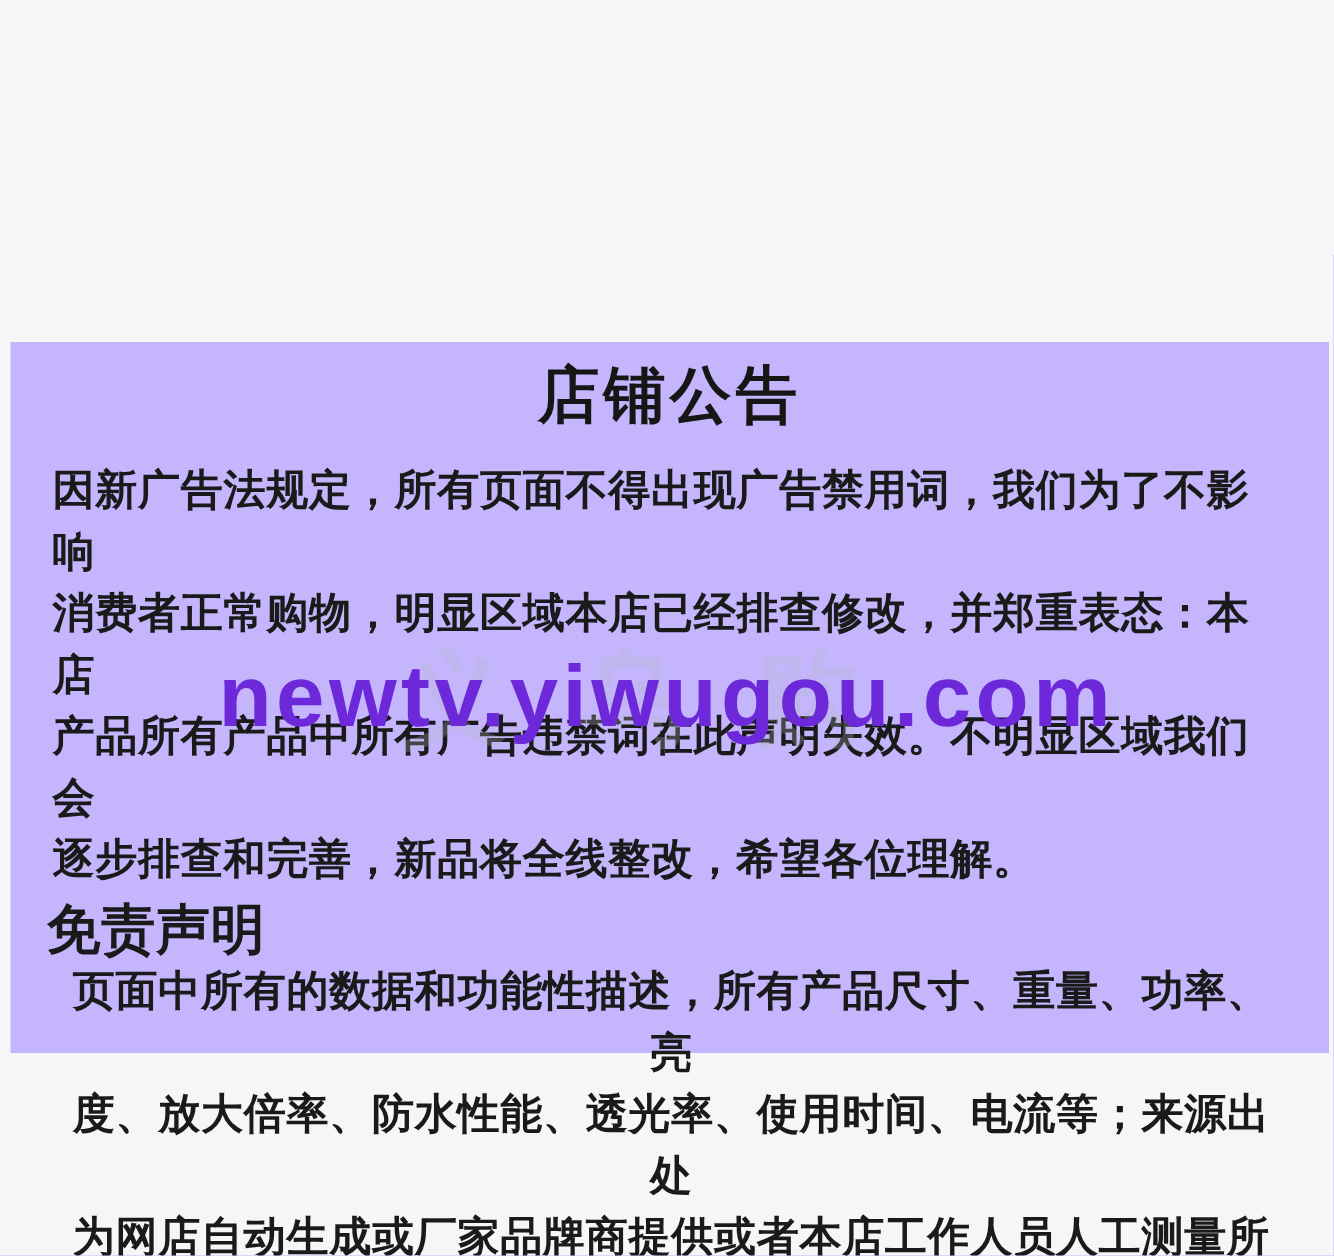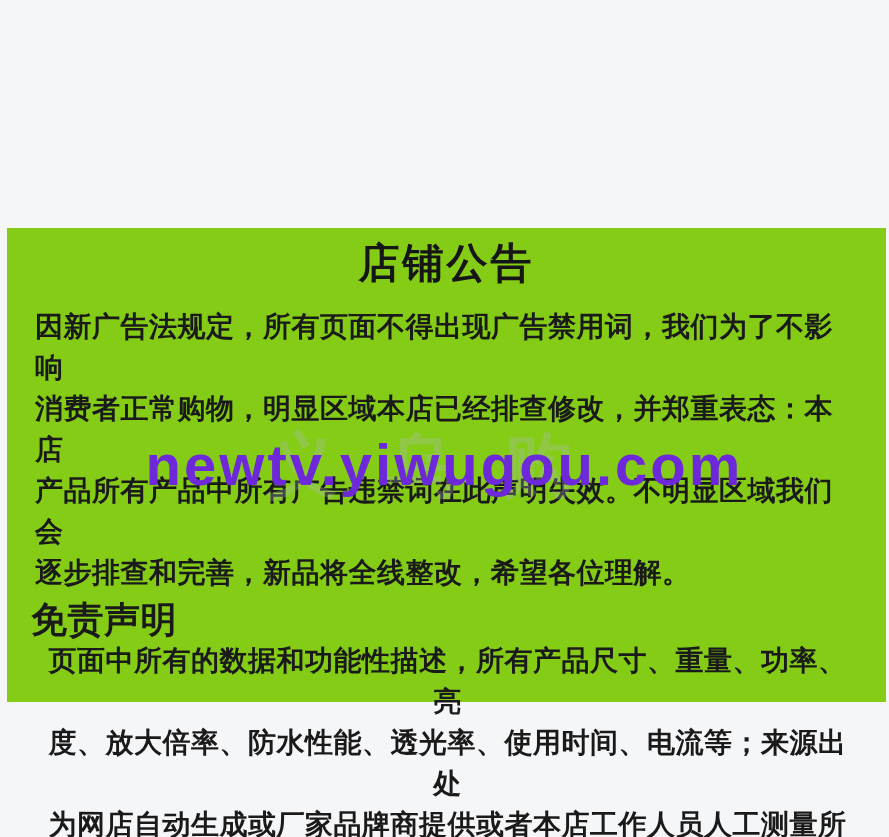--- a/index.html
+++ b/index.html
@@ -10,21 +10,21 @@
     background: #f5f6f8;
     overflow: hidden;
     font-family: "Liberation Sans", "DejaVu Sans", sans-serif;
   }
   .card {
     position: absolute;
     top: 228px;
     left: 7px;
     right: 3px;
     height: 474px;
-    background: #84cc16;
+    background: #c4b5fd;
   }
   .title {
     margin: 12px 0 0 0;
     text-align: center;
     font-size: 41px;
     font-weight: 700;
     color: #161616;
     letter-spacing: 3px;
     line-height: 1.15;
   }

